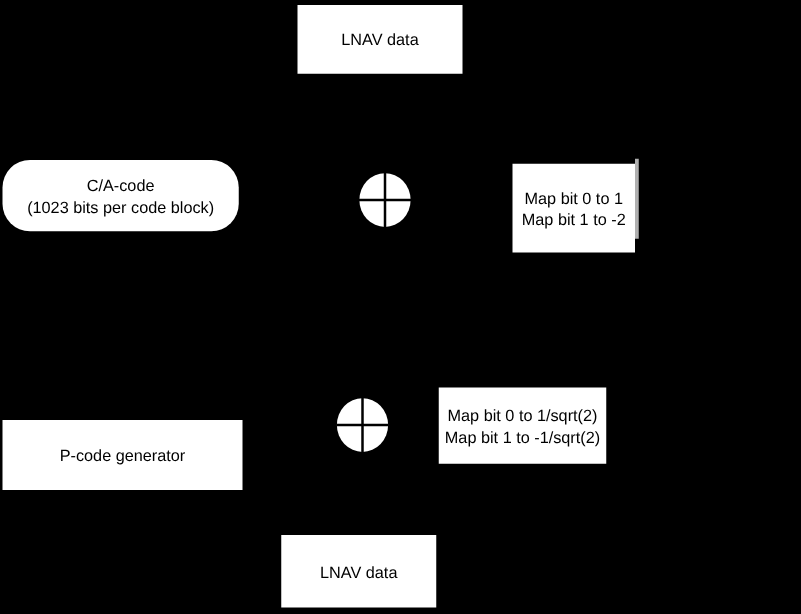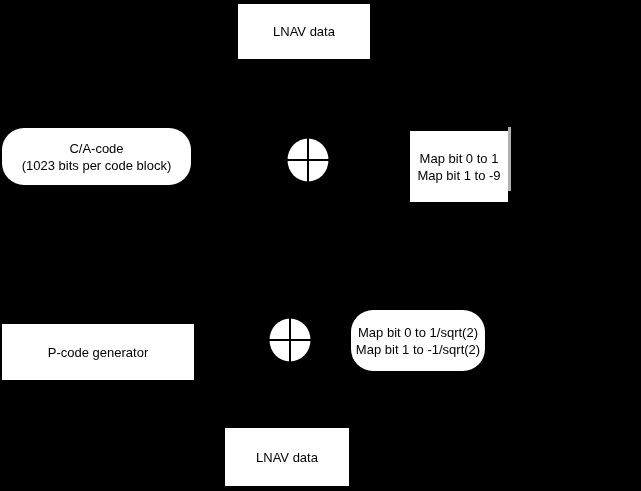--- a/index.html
+++ b/index.html
@@ -32,22 +32,22 @@
     position: absolute;
   }
   .shadow-edge {
     position: absolute;
     background: #b0b0b0;
   }
   
   #lnav-top    { left: 238px; top: 4px;   width: 132px; height: 55px; }
   #ca-code     { left: 2px;   top: 128px; width: 189px; height: 57px; border-radius: 22px; }
   #map-upper   { left: 410px; top: 131px; width: 98px;  height: 71px; }
-  #p-code      { left: 2px;   top: 324px; width: 192px; height: 56px; }
-  #map-lower   { left: 351px; top: 310px; width: 134px; height: 61px; border-radius: 22px; }
+  #p-code      { left: 2px;   top: 336px; width: 192px; height: 56px; }
+  #map-lower   { left: 351px; top: 310px; width: 134px; height: 61px; }
   #lnav-bottom { left: 225px; top: 428px; width: 124px; height: 58px; }
   #adder-upper { left: 287px; top: 138px; width: 42px;  height: 44px; }
   #adder-lower { left: 269px; top: 318px; width: 42px;  height: 44px; }
   #edge-upper-map { left: 508px; top: 127px; width: 3px; height: 64px; }
 </style>
 </head>
 <body>
 
 <div class="stage">
 
@@ -63,21 +63,21 @@
   <div class="op" id="adder-upper">
     <svg width="42" height="44" viewBox="0 0 42 44">
       <ellipse cx="21" cy="22" rx="20.5" ry="21.5" fill="#ffffff"></ellipse>
       <line x1="21" y1="0" x2="21" y2="44" stroke="#000000" stroke-width="2"></line>
       <line x1="0" y1="22" x2="42" y2="22" stroke="#000000" stroke-width="2"></line>
     </svg>
   </div>
 
   <div class="node" id="map-upper">
     <span>Map bit 0 to 1</span>
-    <span>Map bit 1 to -9</span>
+    <span>Map bit 1 to -2</span>
   </div>
   <div class="shadow-edge" id="edge-upper-map"></div>
 
   <div class="node" id="p-code">
     <span>P-code generator</span>
   </div>
 
   <div class="op" id="adder-lower">
     <svg width="42" height="44" viewBox="0 0 42 44">
       <ellipse cx="21" cy="22" rx="20.5" ry="21.5" fill="#ffffff"></ellipse>

